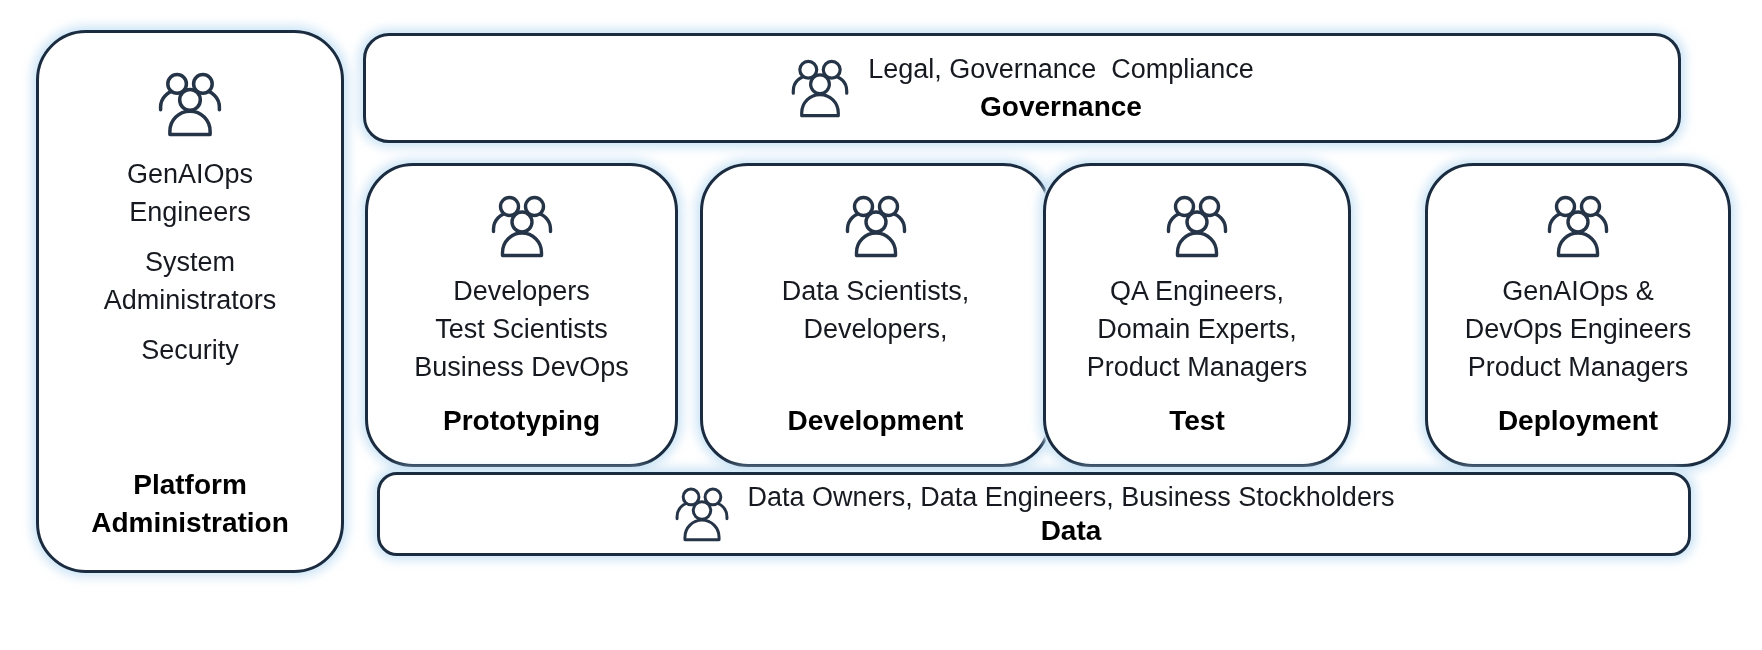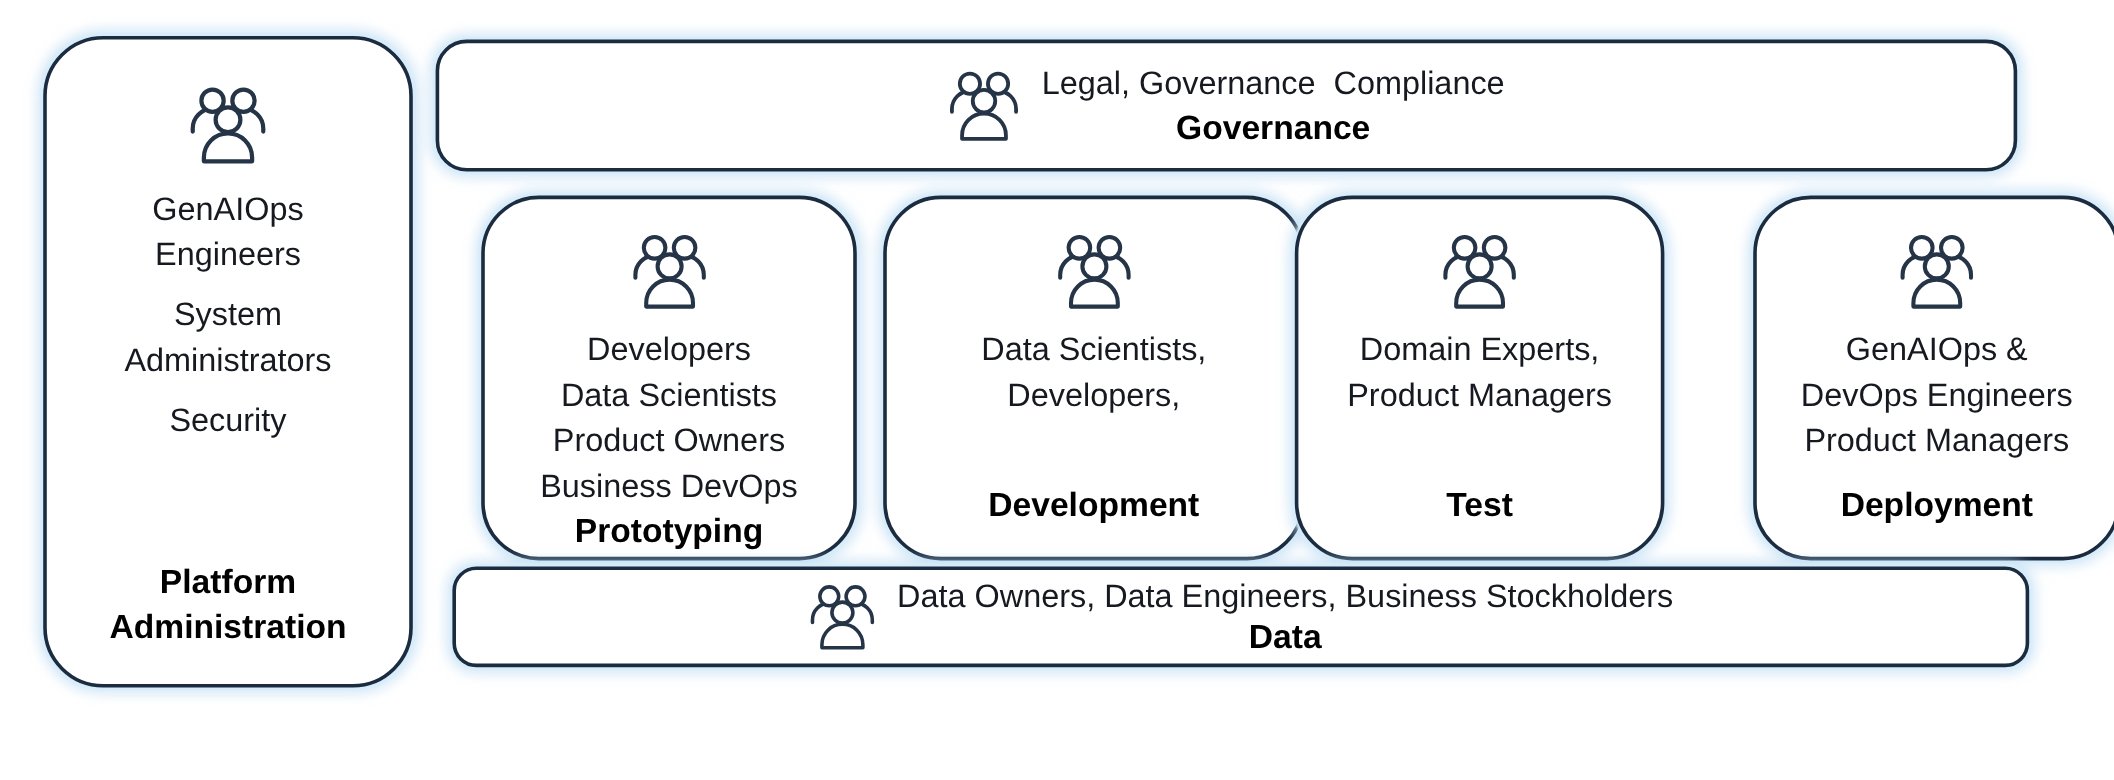--- a/index.html
+++ b/index.html
@@ -24,21 +24,21 @@
   .role-group{margin-top:12px;}
   .role-group:first-of-type{margin-top:0;}
   #platform-box .title-block{margin-top:auto;}
 
   
   #governance-box{left:363px;top:33px;width:1318px;height:110px;border-radius:26px;
     align-items:center;justify-content:center;gap:18px;padding:6px 20px;}
 
   
   .stage{top:163px;height:304px;border-radius:48px;flex-direction:column;align-items:center;
-    padding:28px 8px 24px 8px;margin-left:36px;}
+    padding:28px 8px 24px 8px;}
   .stage .ppl{margin-bottom:14px;}
   .stage .title{margin-top:auto;}
   #stage-prototyping{left:365px;width:313px;}
   #stage-development{left:700px;width:351px;}
   #stage-test{left:1043px;width:308px;}
   #stage-deployment{left:1425px;width:306px;}
 
   
   #data-box{left:377px;top:472px;width:1314px;height:84px;border-radius:20px;
     align-items:center;justify-content:center;gap:18px;padding:4px 20px;}
@@ -93,39 +93,39 @@
       <div class="role pre">Legal, Governance  Compliance</div>
       <div class="title">Governance</div>
     </div>
   </div>
 
   <div class="box stage" id="stage-prototyping">
     <svg class="ppl" width="64" height="64" viewBox="0 0 64 64">
         <use href="#ppl-sym"></use>
       </svg>
     <div class="role">Developers</div>
-    <div class="role">Data Scientists</div>
-    <div class="role">Product Owners</div>
+    <div class="role">Test Scientists</div>
     <div class="role">Business DevOps</div>
     <div class="title">Prototyping</div>
   </div>
 
   <div class="box stage" id="stage-development">
     <svg class="ppl" width="64" height="64" viewBox="0 0 64 64">
         <use href="#ppl-sym"></use>
       </svg>
     <div class="role">Data Scientists,</div>
     <div class="role">Developers,</div>
     <div class="title">Development</div>
   </div>
 
   <div class="box stage" id="stage-test">
     <svg class="ppl" width="64" height="64" viewBox="0 0 64 64">
         <use href="#ppl-sym"></use>
       </svg>
+    <div class="role">QA Engineers,</div>
     <div class="role">Domain Experts,</div>
     <div class="role">Product Managers</div>
     <div class="title">Test</div>
   </div>
 
   <div class="box stage" id="stage-deployment">
     <svg class="ppl" width="64" height="64" viewBox="0 0 64 64">
         <use href="#ppl-sym"></use>
       </svg>
     <div class="role">GenAIOps &amp;</div>

